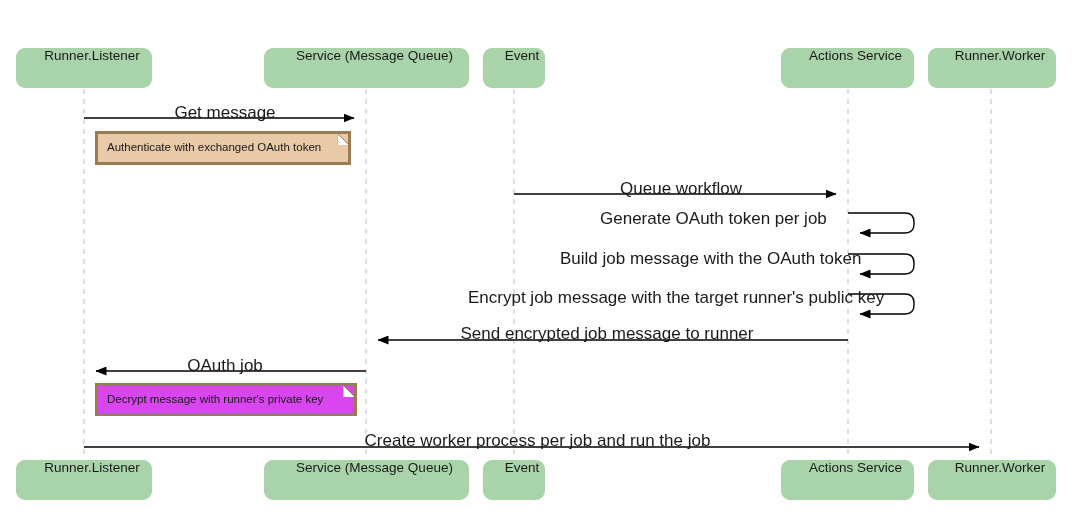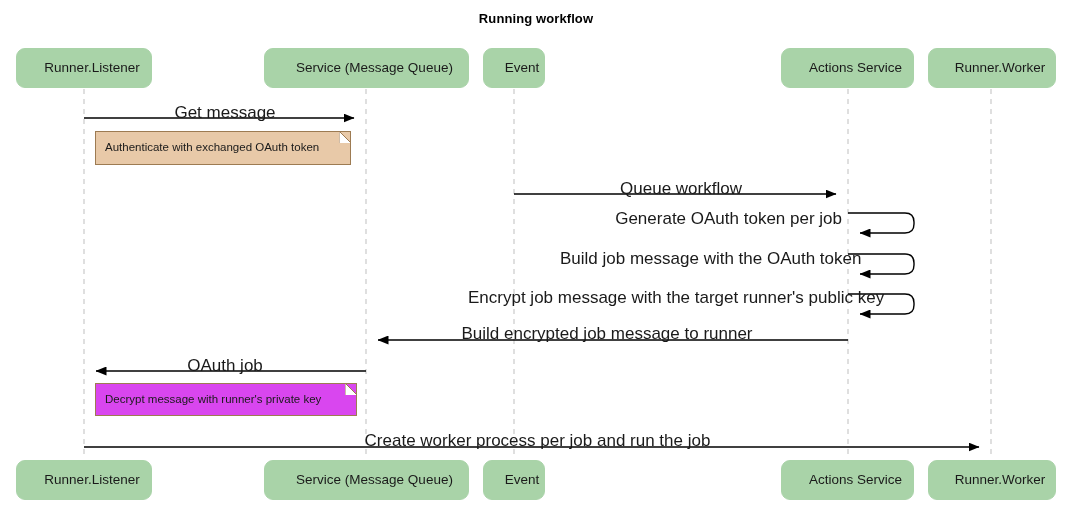--- a/index.html
+++ b/index.html
@@ -38,31 +38,30 @@
   }
   .participant {
     position: absolute;
     box-sizing: border-box;
     background: #a9d3a8;
     border: 1px solid #a9d3a8;
     border-radius: 9px;
     color: #1a1a1a;
     font-size: 13.5px;
     display: flex;
-    align-items: center;
     justify-content: center;
     white-space: nowrap;
     line-height: 1;
     padding-left: 16px;
   }
   .note {
     position: absolute;
     box-sizing: border-box;
     background: #e8c9a8;
-    border: 1px solid #4d7c0f;
+    border: 3px solid #4d7c0f;
     color: #1a1a1a;
     font-size: 11.5px;
     display: flex;
     align-items: center;
     padding-left: 9px;
     white-space: nowrap;
     line-height: 1;
   }
   .note-fold-tri {
     position: absolute;
@@ -75,29 +74,28 @@
     position: absolute;
     font-size: 17px;
     color: #1a1a1a;
     white-space: nowrap;
     line-height: 1;
   }
   .msg-label.center {
     text-align: center;
   }
   .msg-label.right {
-    text-align: right;
+    text-align: left;
   }
 </style>
 </head>
 <body>
 
 <div id="diagram">
 
-  <div class="dg-title">Running workflow</div>
 
   <svg id="svg-layer" viewBox="0 0 1072 523" xmlns="http://www.w3.org/2000/svg">
     <defs>
       <marker id="arrowRight" markerWidth="11" markerHeight="9" refX="10.5" refY="4.5" orient="auto" markerUnits="userSpaceOnUse">
         <path d="M0,0 L11,4.5 L0,9 z" fill="#000000"></path>
       </marker>
       <marker id="arrowLeftHead" markerWidth="11" markerHeight="9" refX="10.5" refY="4.5" orient="auto" markerUnits="userSpaceOnUse">
         <path d="M0,0 L11,4.5 L0,9 z" fill="#000000"></path>
       </marker>
     </defs>
@@ -169,18 +167,18 @@
           <path d="M0,0 L12,12 M0,0 L0,12" stroke="#9d7b52" stroke-width="1" fill="none"></path>
         </svg>
       </div>
     </div>
   <div id="labels-layer">
       <div class="msg-label center" style="left: 84px; width: 282px; top: 104px;">Get message</div>
       <div class="msg-label center" style="left: 514px; width: 334px; top: 180px;">Queue workflow</div>
       <div class="msg-label right" style="left: 600px; width: 242px; top: 210px;">Generate OAuth token per job</div>
       <div class="msg-label right" style="left: 560px; width: 282px; top: 250px;">Build job message with the OAuth token</div>
       <div class="msg-label right" style="left: 468px; width: 362px; top: 289px;">Encrypt job message with the target runner's public key</div>
-      <div class="msg-label center" style="left: 366px; width: 482px; top: 325px;">Build encrypted job message to runner</div>
+      <div class="msg-label center" style="left: 366px; width: 482px; top: 325px;">Send encrypted job message to runner</div>
       <div class="msg-label center" style="left: 84px; width: 282px; top: 357px;">OAuth job</div>
       <div class="msg-label center" style="left: 84px; width: 907px; top: 432px;">Create worker process per job and run the job</div>
     </div>
 
 </div>
 
 </body></html>

